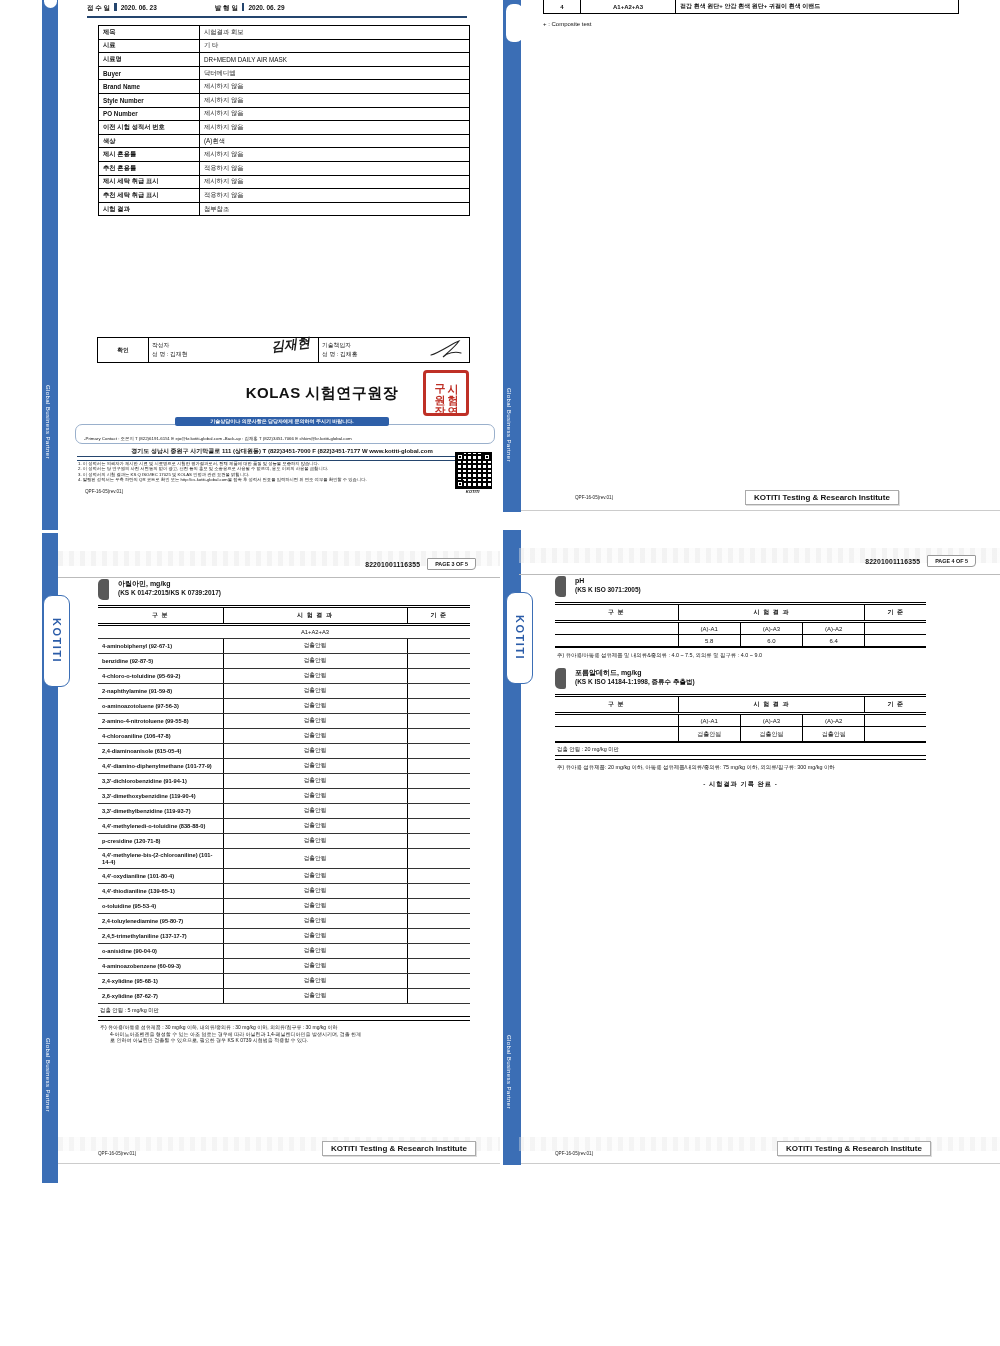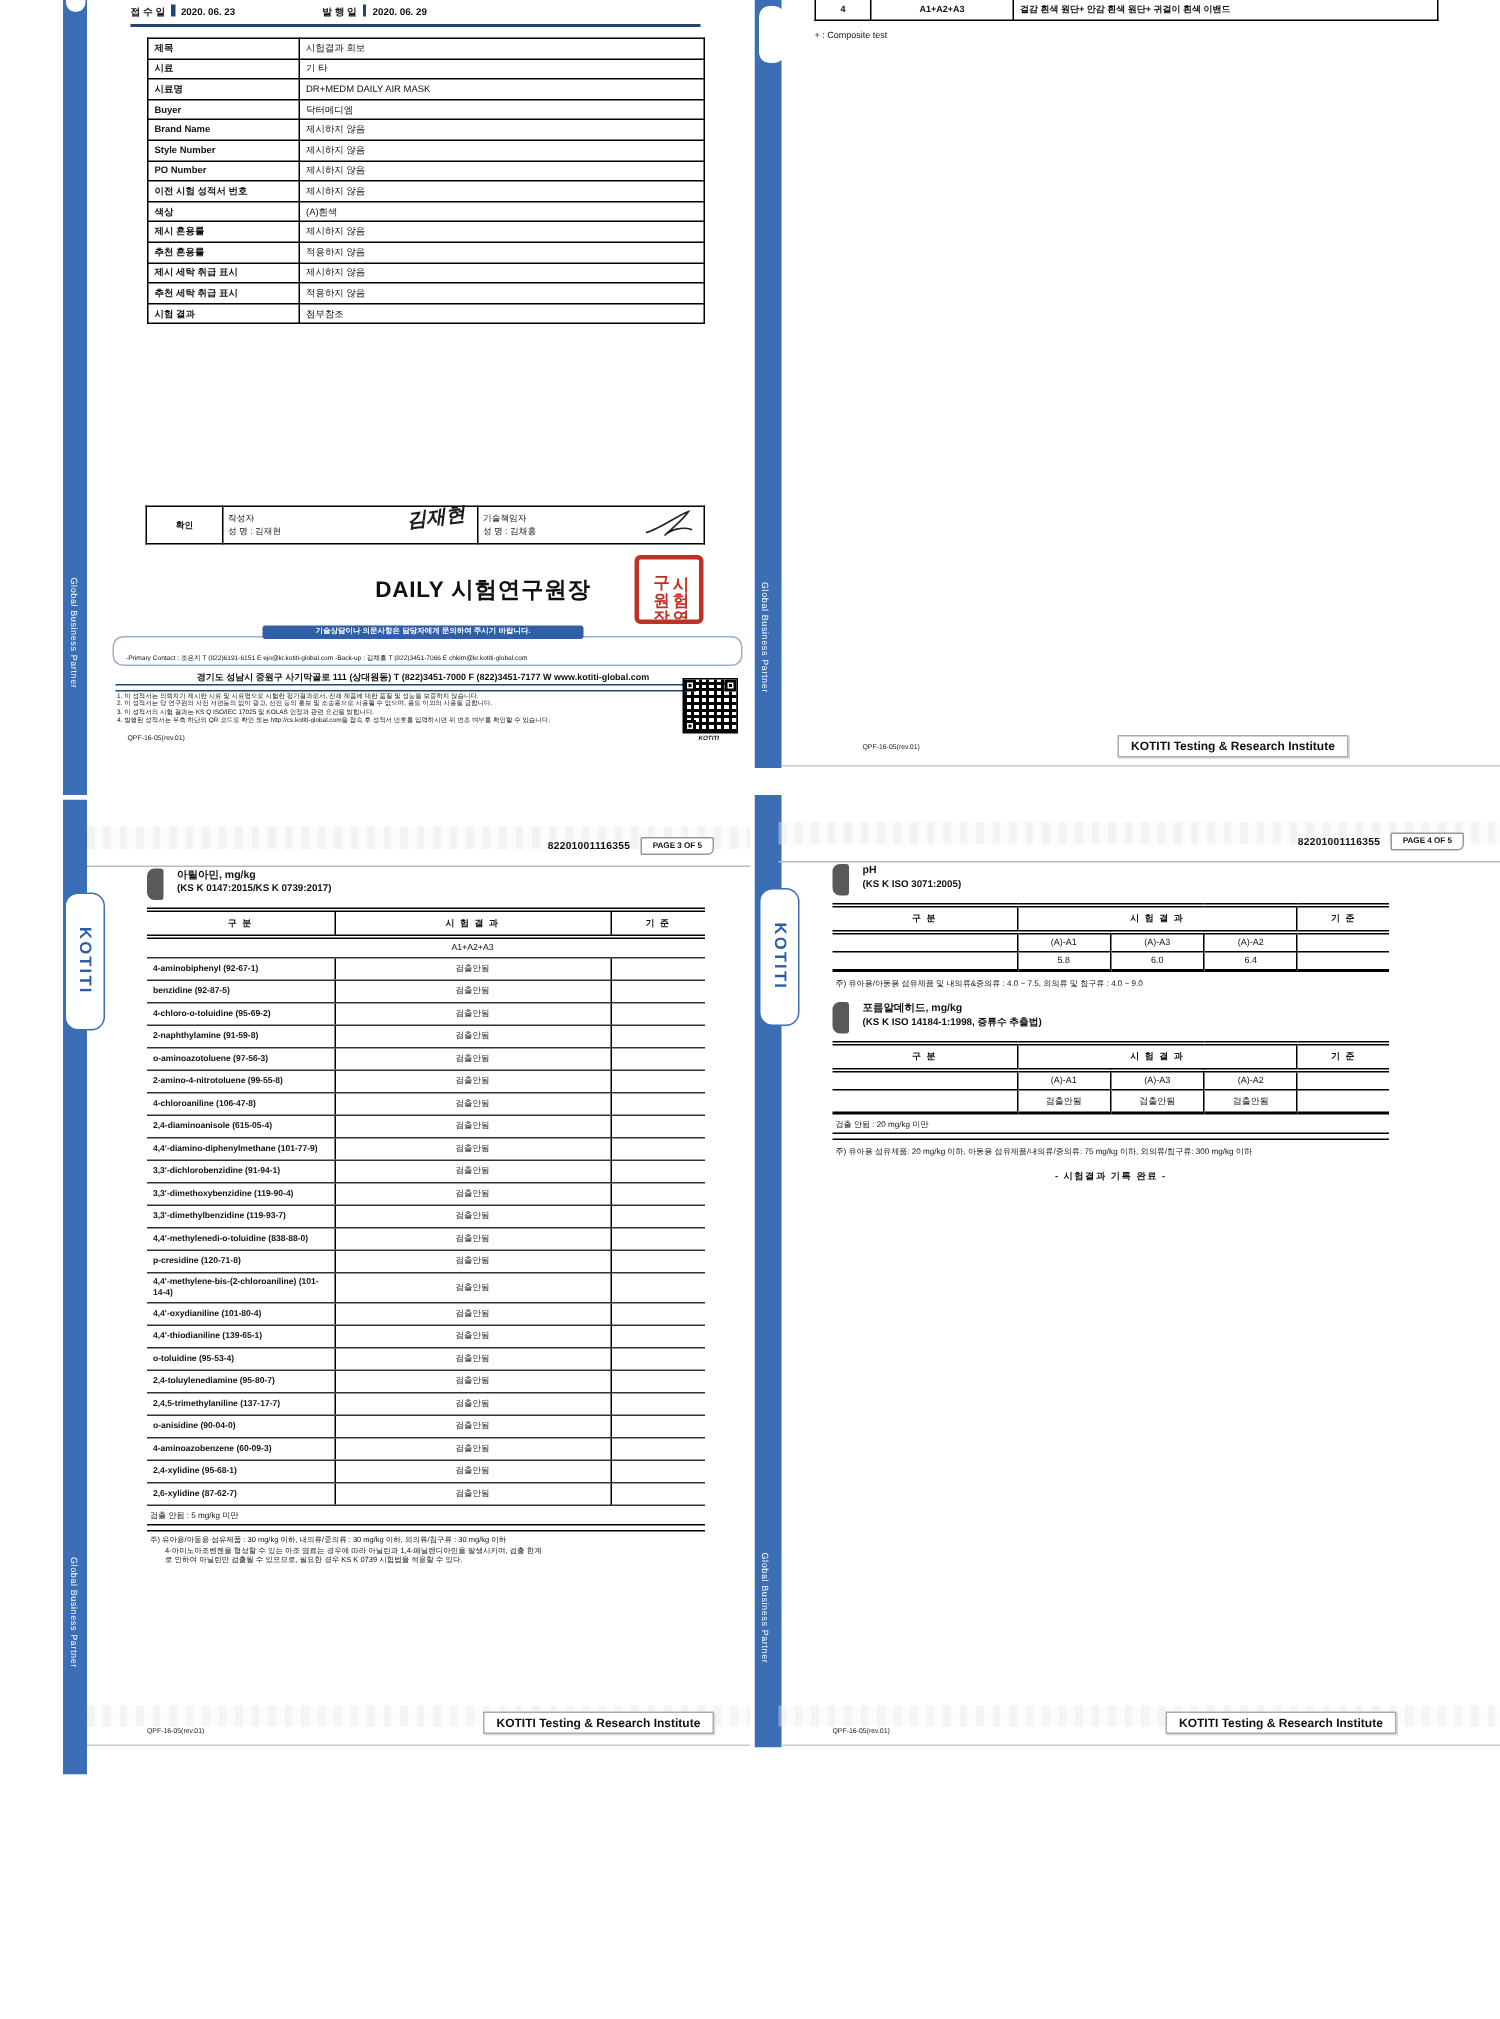--- a/index.html
+++ b/index.html
@@ -259,21 +259,21 @@
           <div>기술책임자</div>
           <div>성  명 : 김채홍</div>
           <svg class="sig-scribble" width="34" height="20" viewBox="0 0 34 20">
             <path d="M2 16 C10 14 24 4 30 2 C26 8 18 14 14 18 C18 14 26 12 32 14" fill="none" stroke="#222" stroke-width="1.1" stroke-linecap="round"></path>
           </svg>
         </td>
       </tr>
     </tbody>
   </table>
 
-  <div class="director">DAILY 시험연구원장</div>
+  <div class="director">KOLAS 시험연구원장</div>
   <div class="seal">
       <span>시험연구원장</span>
     </div>
 
   <div class="banner">기술상담이나 의문사항은 담당자에게 문의하여 주시기 바랍니다.</div>
   <div class="contact-box">
     <div class="contact-line">-Primary Contact :  조은지  T (822)6191-6151   E ejo@kr.kotiti-global.com      -Back-up : 김채홍  T (822)3451-7066   E chkim@kr.kotiti-global.com</div>
   </div>
 
   <div class="address">경기도 성남시 중원구 사기막골로 111 (상대원동)  T (822)3451-7000  F (822)3451-7177  W www.kotiti-global.com</div>

